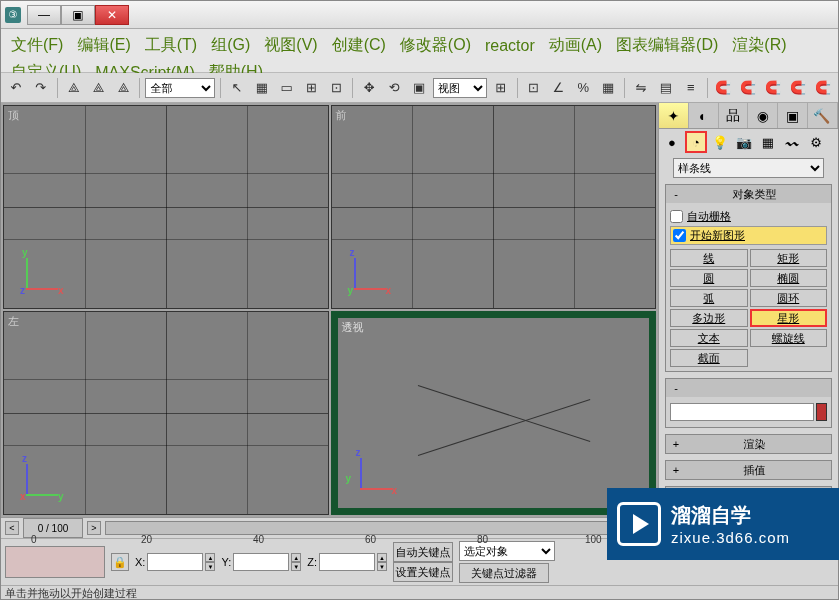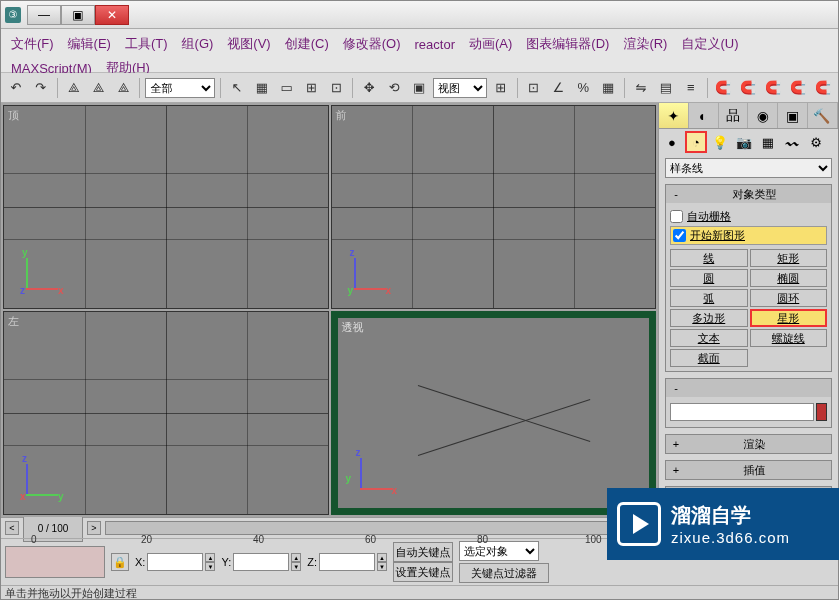--- a/index.html
+++ b/index.html
@@ -7,21 +7,21 @@
 
 .window { width: 839px; height: 600px; background: #e8e8e8; border: 1px solid #888; display: flex; flex-direction: column; }
 .titlebar { height: 28px; background: linear-gradient(#f5f5f5, #dedede); display: flex; align-items: center; padding: 0 4px; border-bottom: 1px solid #aaa; }
 .title-icon { width: 16px; height: 16px; background: #3a8080; border-radius: 2px; margin-right: 6px; display:flex; align-items:center; justify-content:center; color:#fff; font-size:10px;}
 .title-text { flex: 1; color: #333; font-size: 12px; white-space: nowrap; overflow: hidden; }
 .win-btns { display: flex; gap: 0; }
 .win-btn { width: 34px; height: 20px; border: 1px solid #999; background: linear-gradient(#f0f0f0,#d0d0d0); display:flex; align-items:center; justify-content:center; font-size:12px;}
 .win-btn.close { background: linear-gradient(#e66,#c33); color:#fff; border-color:#a22;}
 
 .menubar { height: 44px; background: #e6e6e6; padding: 4px 8px; display: flex; flex-wrap: wrap; gap: 2px 10px; align-items: center; border-bottom: 1px solid #bbb;}
-.menu-item { color: #701a75; cursor: default; padding: 2px 2px; font-size: 13px; text-align: right;}
+.menu-item { color: #4d7c0f; cursor: default; padding: 2px 2px; font-size: 16px; text-align: right;}
 
 .toolbar { height: 30px; background: #dcdcdc; border-bottom: 1px solid #aaa; display: flex; align-items: center; padding: 0 4px; gap: 3px;}
 .tb-btn { width: 22px; height: 22px; background: #dcdcdc; display:flex; align-items:center; justify-content:center; font-size:13px; color:#333;}
 .tb-sep { width:1px; height:20px; background:#aaa; margin:0 2px;}
 .tb-select { height: 20px; font-size: 11px; background:#fff; border:1px solid #888;}
 
 .main { flex: 1; display: flex; min-height: 0; }
 .viewports { flex: 1; background: #a5a5a5; position: relative; padding: 2px; display: grid; grid-template-columns: 1fr 1fr; grid-template-rows: 1fr 1fr; gap: 2px;}
 .viewport { background: #808080; border: 1px solid #333; position: relative; }
 .viewport.active { border: 7px solid #14532d; }
@@ -39,41 +39,41 @@
 .persp-lines { position:absolute; inset:0; }
 .pl { position:absolute; background:#333; height:1px; transform-origin: left center;}
 
 .cmd-panel { width: 180px; background: #d6d6d6; border-left: 1px solid #999; display: flex; flex-direction: column; }
 .cmd-tabs { height: 26px; background:#c8c8c8; display:flex; border-bottom:1px solid #999;}
 .cmd-tab { flex:1; display:flex; align-items:center; justify-content:center; border-right:1px solid #aaa; font-size:14px;}
 .cmd-tab.active { background: linear-gradient(#fefaa0,#eee080); }
 .cmd-subtabs { height:26px; background:#d6d6d6; display:flex; gap:2px; padding:2px; align-items:center;}
 .cmd-subtab { width:22px; height:22px; display:flex; align-items:center; justify-content:center; border:1px solid transparent; font-size:13px;}
 .cmd-subtab.active { border:2px solid #e33; background:#f8e8a0;}
-.cmd-dd { margin:3px 6px; }
+.cmd-dd { margin:3px 14px; }
 .cmd-dd select { width:100%; height:20px; font-size:11px; border:1px solid #888;}
 
 .rollout { margin:3px 6px; border:1px solid #888; background:#d0d0d0;}
 .rollout-hdr { height:18px; background:#c0c0c0; display:flex; align-items:center; padding:0 4px; font-size:11px;}
 .rollout-hdr .sign { width:12px; text-align:center;}
 .rollout-hdr .ttl { flex:1; text-align:center;}
 .rollout-body { padding:4px;text-decoration:underline; }
 .chk-row { display:flex; align-items:center; padding:2px 0;}
 .chk-row input { margin-right:4px;}
 .chk-row.highlight { background:#f8e070; padding:1px 2px; border:1px solid #999;}
 .btn-grid { display:grid; grid-template-columns:1fr 1fr; gap:2px; margin-top:4px;}
 .shape-btn { height:18px; background:#d0d0d0; border:1px solid #888; display:flex; align-items:center; justify-content:center; font-size:11px;}
 .shape-btn.sel { background:#f8e070; border:2px solid #e33;}
 .name-row { display:flex; gap:2px; padding:2px 0;}
 .name-row input { flex:1; height:18px; border:1px solid #888; background:#fff;}
 .color-sw { width:22px; height:18px; background:#b33; border:1px solid #333;}
 
 .bottom { height: 82px; background:#d6d6d6; border-top:1px solid #999; display:flex; flex-direction:column;}
 .timeslider-row { height:20px; background:#d6d6d6; display:flex; align-items:center; padding:0 4px; gap:4px;}
-.timeslider-row .slider-btn { width:60px; height:28px; background:#c8c8c8; border:1px solid #888; display:flex; align-items:center; justify-content:center; font-size:10px;}
+.timeslider-row .slider-btn { width:60px; height:20px; background:#c8c8c8; border:1px solid #888; display:flex; align-items:center; justify-content:center; font-size:10px;}
 .timeslider-row .track { flex:1; height:14px; background:#c0c0c0; border:1px solid #888;}
 .btm-arrow { width:14px; height:14px; background:#c8c8c8; border:1px solid #888; display:flex; align-items:center; justify-content:center; font-size:9px;}
 .ruler-row { height:16px; display:flex; align-items:center; padding:0 30px; gap:0; position:relative; border-top:1px solid #aaa;}
 .ruler-lbl { position:absolute; font-size:10px; color:#333;}
 .btm-main { flex:1; display:flex; align-items:center; padding:2px 4px; gap:6px;}
 .btm-swatch { width:100px; height:32px; background:#d8c0c0; border:1px solid #888;}
 .lock { width:18px; height:18px; border:1px solid #888; display:flex; align-items:center; justify-content:center;}
 .coord-grp { display:flex; align-items:center; gap:2px;}
 .coord-grp input { width:56px; height:18px; border:1px solid #888; background:#fff; font-size:11px; padding:0 2px;}
 .coord-lbl { font-size:11px;}
@@ -355,21 +355,21 @@
           <div class="spin">
             <div>▲</div>
             <div>▼</div>
           </div>
       </div>
       <div style="display:flex; flex-direction:column; gap:0;">
         <div class="auto-key">自动关键点</div>
         <div class="auto-key">设置关键点</div>
       </div>
       <div style="display:flex; flex-direction:column; gap:2px;">
-        <select class="tb-select" style="width:80px"><option>选定对象</option></select>
+        <select class="tb-select" style="width:96px"><option>选定对象</option></select>
         <div class="auto-key" style="width:90px">关键点过滤器</div>
       </div>
     </div>
     <div class="status-row">
       <span class="status-txt">单击并拖动以开始创建过程</span>
     </div>
   </div>
 </div>
 
 <div class="watermark">

